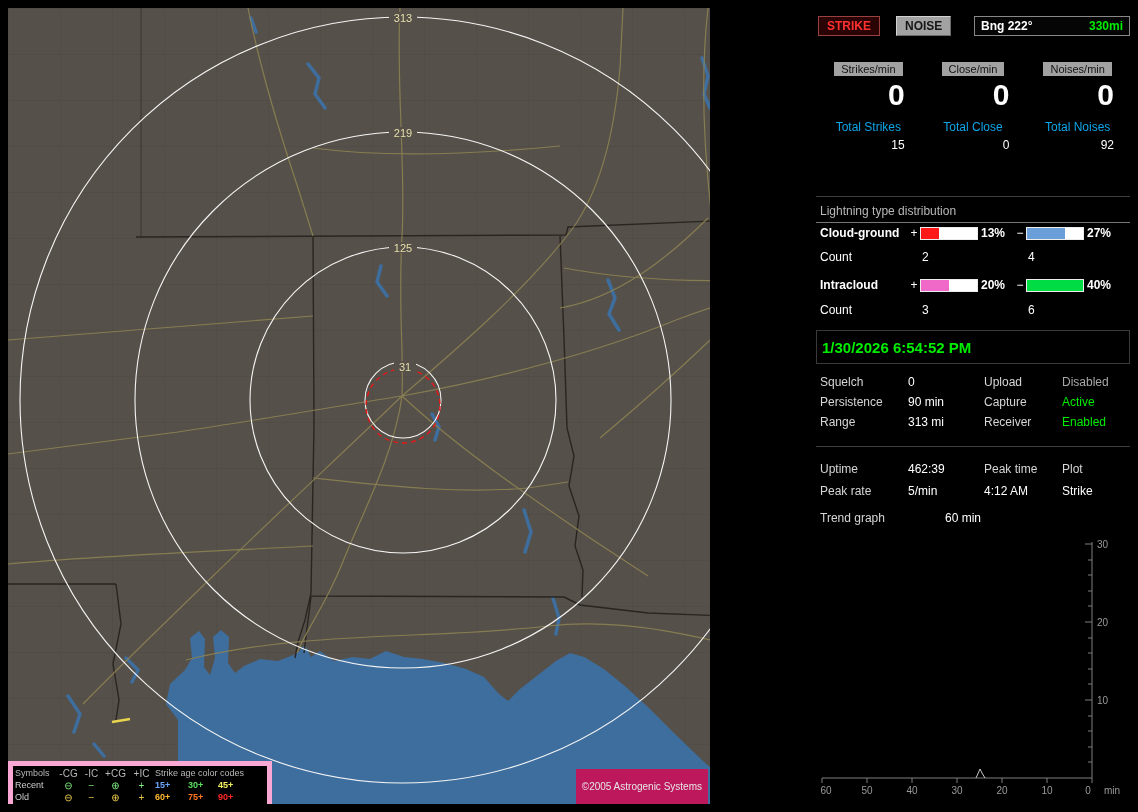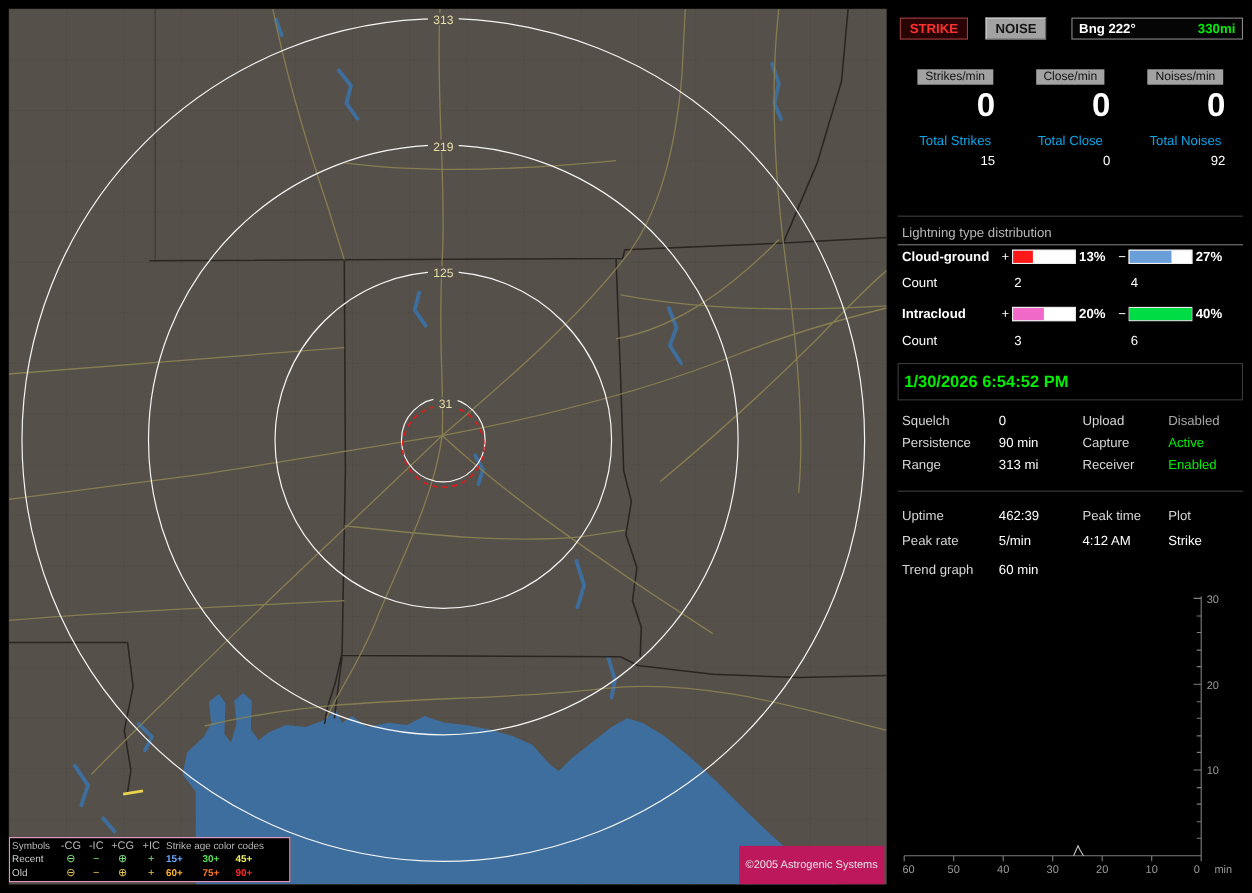--- a/index.html
+++ b/index.html
@@ -1,21 +1,21 @@
 <!DOCTYPE html>
 <html><head>
 <meta charset="utf-8">
 <style>
   html,body{margin:0;padding:0;background:#000;}
   body{width:1138px;height:812px;position:relative;font-family:"Liberation Sans",sans-serif;overflow:hidden;}
 
   
-  .map-panel{position:absolute;left:8px;top:8px;width:798px;height:796px;background:#56504a;overflow:hidden;}
+  .map-panel{position:absolute;left:8px;top:8px;width:702px;height:796px;background:#56504a;overflow:hidden;}
   .map-svg{position:absolute;left:0;top:0;}
-  .map-legend{position:absolute;left:0;top:753px;width:250px;background:#000;border:1px solid #f9a8d4;font-size:9px;color:#ccc;padding:1px 2px 2px 2px;}
+  .map-legend{position:absolute;left:0;top:753px;width:250px;background:#000;border:5px solid #f9a8d4;font-size:9px;color:#ccc;padding:1px 2px 2px 2px;}
   .lg-row{display:grid;grid-template-columns:42px 23px 23px 25px 27px 33px 30px 30px;line-height:12px;align-items:center;}
   .lg-head{color:#b8b8b8;}
   .lg-title{grid-column:6/9;}
   .lg-row .sym{text-align:center;font-size:10px;line-height:11px;}
   .lg-row .age{font-weight:bold;}
   .map-copyright{position:absolute;right:2px;bottom:0;background:#be185d;color:#e6e6e6;font-size:10px;padding:12px 6px;}
 
   
   .sidebar{position:absolute;left:816px;top:8px;width:314px;height:796px;color:#e0e0e0;font-size:12px;}
   .mode-row{position:absolute;top:8px;left:2px;right:0;display:flex;align-items:center;gap:16px;}
@@ -43,21 +43,21 @@
 
   .ts-box{position:absolute;top:322px;left:0;right:0;height:32px;border:1px solid #3a3a3a;display:flex;align-items:center;padding-left:5px;font-size:15px;font-weight:bold;background:#000;}
 
   .kv-grid{position:absolute;left:0;right:0;display:grid;grid-template-columns:88px 76px 78px 1fr;}
   .kv-grid>span{line-height:20px;padding-left:4px;white-space:nowrap;}
   .status-grid>span{line-height:22px;}
   .lab{color:#d6d6d6;}
   .val{color:#fff;}
   .muted{color:#a8a8a8;}
 
-  .trend-row{position:absolute;top:503px;left:0;right:0;display:grid;grid-template-columns:88px 1fr;}
+  .trend-row{position:absolute;top:503px;left:0;right:0;display:grid;grid-template-columns:88px 1fr;gap:37px;}
   .trend-row>span{padding-left:4px;}
   .trend-svg{position:absolute;top:530px;left:0;}
 </style>
 </head>
 <body>
 
 <div class="map-panel">
   <svg class="map-svg" width="798" height="796" viewBox="0 0 798 796">
     <defs>
       <pattern id="countyGrid" width="52" height="46" patternUnits="userSpaceOnUse">

